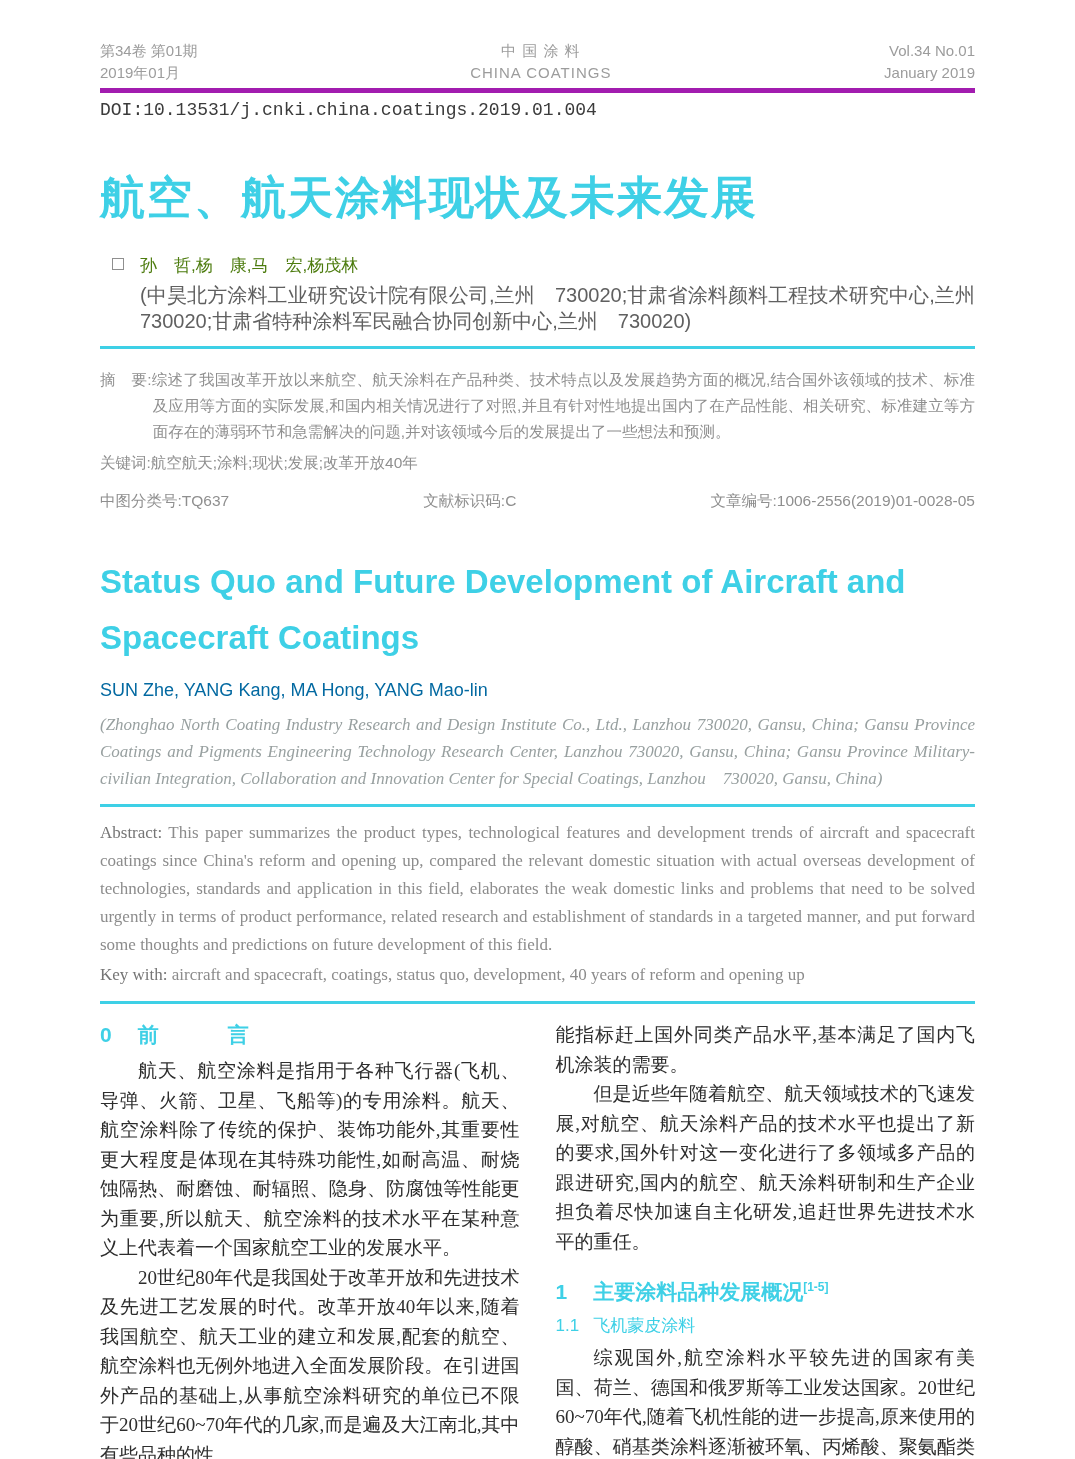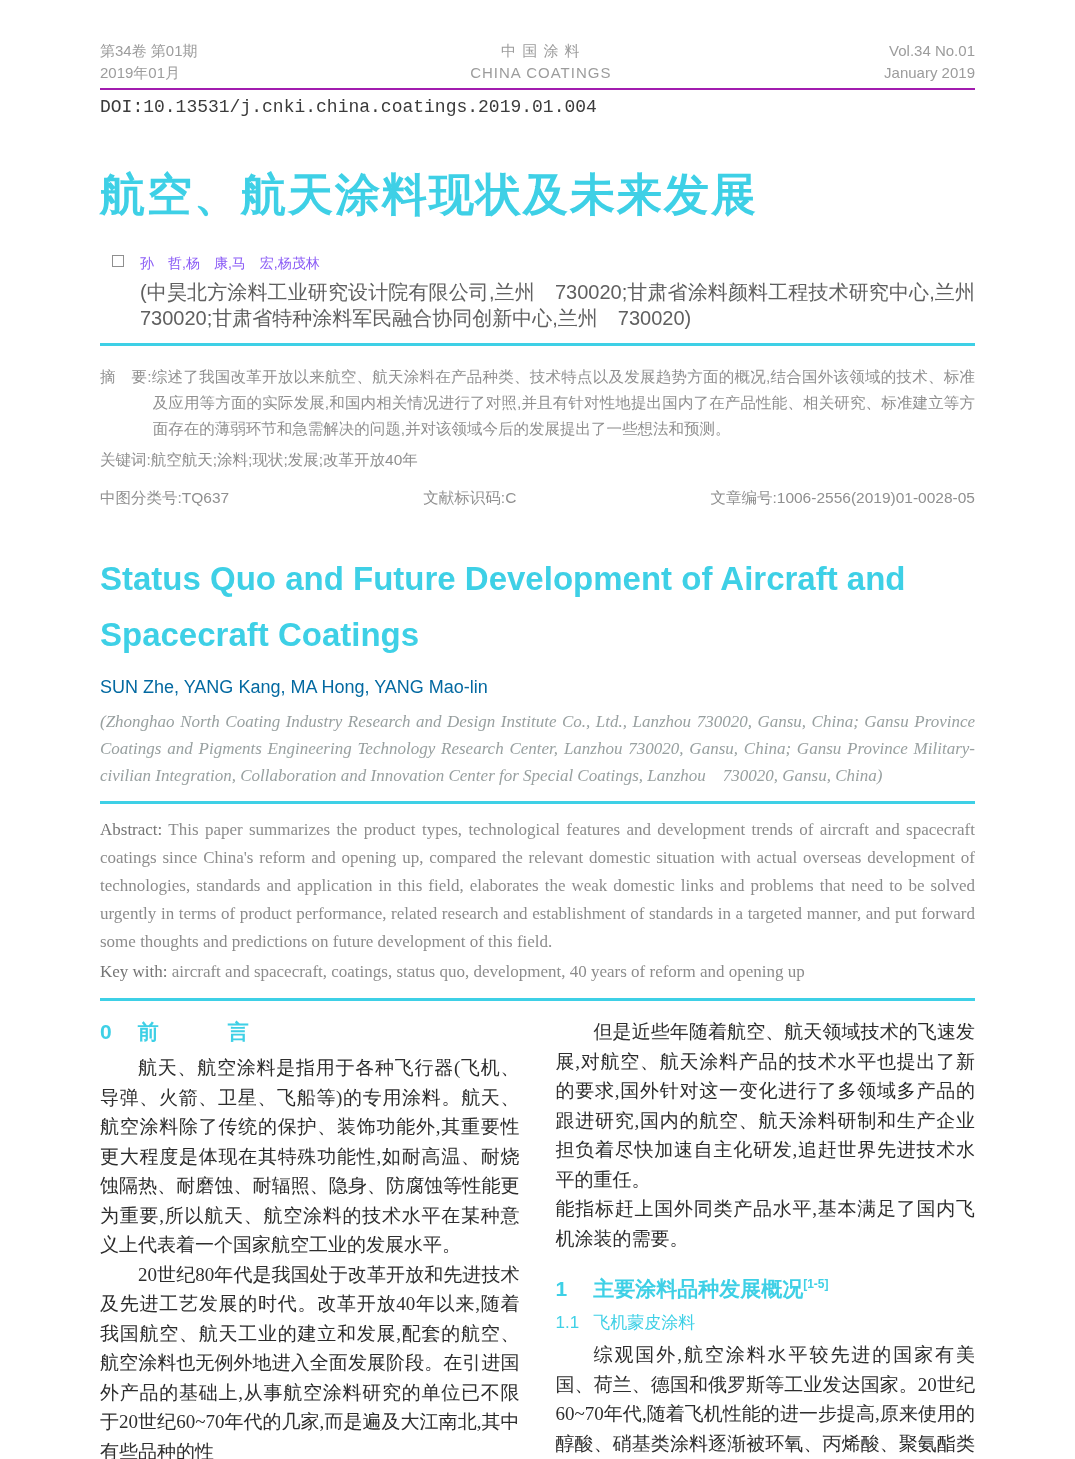--- a/index.html
+++ b/index.html
@@ -17,21 +17,21 @@
 
   
   .jheader {
     display: flex;
     justify-content: space-between;
     align-items: flex-start;
     color: #9c9c9c;
     font-size: 15px;
     line-height: 22px;
     padding-bottom: 4px;
-    border-bottom: 2px solid #a21caf;
+    border-bottom: 5px solid #a21caf;
   }
   .jheader .col { white-space: nowrap; }
   .jheader .col.center { text-align: center; letter-spacing: 1px; }
   .jheader .col.right { text-align: right; }
   .doi-line {
     margin-top: 7px;
     font-family: Liberation Mono, monospace;
     font-size: 18px;
     color: #3b3b3b;
   }
@@ -53,21 +53,21 @@
   }
   .author-marker {
     position: absolute;
     left: 12px;
     top: 4px;
     width: 12px;
     height: 12px;
     border: 1px solid #8f8f8f;
     background: transparent;
   }
-  .authors-zh { font-size: 14px; line-height: 24px; color: #8b5cf6; }
+  .authors-zh { font-size: 17px; line-height: 24px; color: #4d7c0f; }
   .affiliation-zh {
     margin-top: 4px;
     font-size: 20px;
     line-height: 26px;
     color: #606060;
     text-align: justify;
   }
   .cyan-rule { border: none; height: 3px; background: #3ed0e6; margin-top: 12px; }
 
   
@@ -218,21 +218,21 @@
   <p class="en-keywords"><span class="lbl">Key with:</span> <span>aircraft and spacecraft, coatings, status quo, development, 40 years of reform and opening up</span></p>
   <hr class="cyan-rule">
 
   <div class="columns">
     <div class="column">
       <h3 class="sec-h2 spread"><span class="num">0</span><span class="htext">前　言</span></h3>
       <p class="body-p indent">航天、航空涂料是指用于各种飞行器(飞机、导弹、火箭、卫星、飞船等)的专用涂料。航天、航空涂料除了传统的保护、装饰功能外,其重要性更大程度是体现在其特殊功能性,如耐高温、耐烧蚀隔热、耐磨蚀、耐辐照、隐身、防腐蚀等性能更为重要,所以航天、航空涂料的技术水平在某种意义上代表着一个国家航空工业的发展水平。</p>
       <p class="body-p indent">20世纪80年代是我国处于改革开放和先进技术及先进工艺发展的时代。改革开放40年以来,随着我国航空、航天工业的建立和发展,配套的航空、航空涂料也无例外地进入全面发展阶段。在引进国外产品的基础上,从事航空涂料研究的单位已不限于20世纪60~70年代的几家,而是遍及大江南北,其中有些品种的性</p>
     </div>
     <div class="column">
+      <p class="body-p">能指标赶上国外同类产品水平,基本满足了国内飞机涂装的需要。</p>
       <p class="body-p indent">但是近些年随着航空、航天领域技术的飞速发展,对航空、航天涂料产品的技术水平也提出了新的要求,国外针对这一变化进行了多领域多产品的跟进研究,国内的航空、航天涂料研制和生产企业担负着尽快加速自主化研发,追赶世界先进技术水平的重任。</p>
-      <p class="body-p">能指标赶上国外同类产品水平,基本满足了国内飞机涂装的需要。</p>
       <h3 class="sec-h2 second"><span class="num">1</span><span class="htext">主要涂料品种发展概况</span><sup>[1-5]</sup></h3>
       <h4 class="sec-h3"><span class="num">1.1</span><span>飞机蒙皮涂料</span></h4>
       <p class="body-p indent">综观国外,航空涂料水平较先进的国家有美国、荷兰、德国和俄罗斯等工业发达国家。20世纪60~70年代,随着飞机性能的进一步提高,原来使用的醇酸、硝基类涂料逐渐被环氧、丙烯酸、聚氨酯类涂料代替。</p>
     </div>
   </div>
 
 </div>
 
 </body></html>

